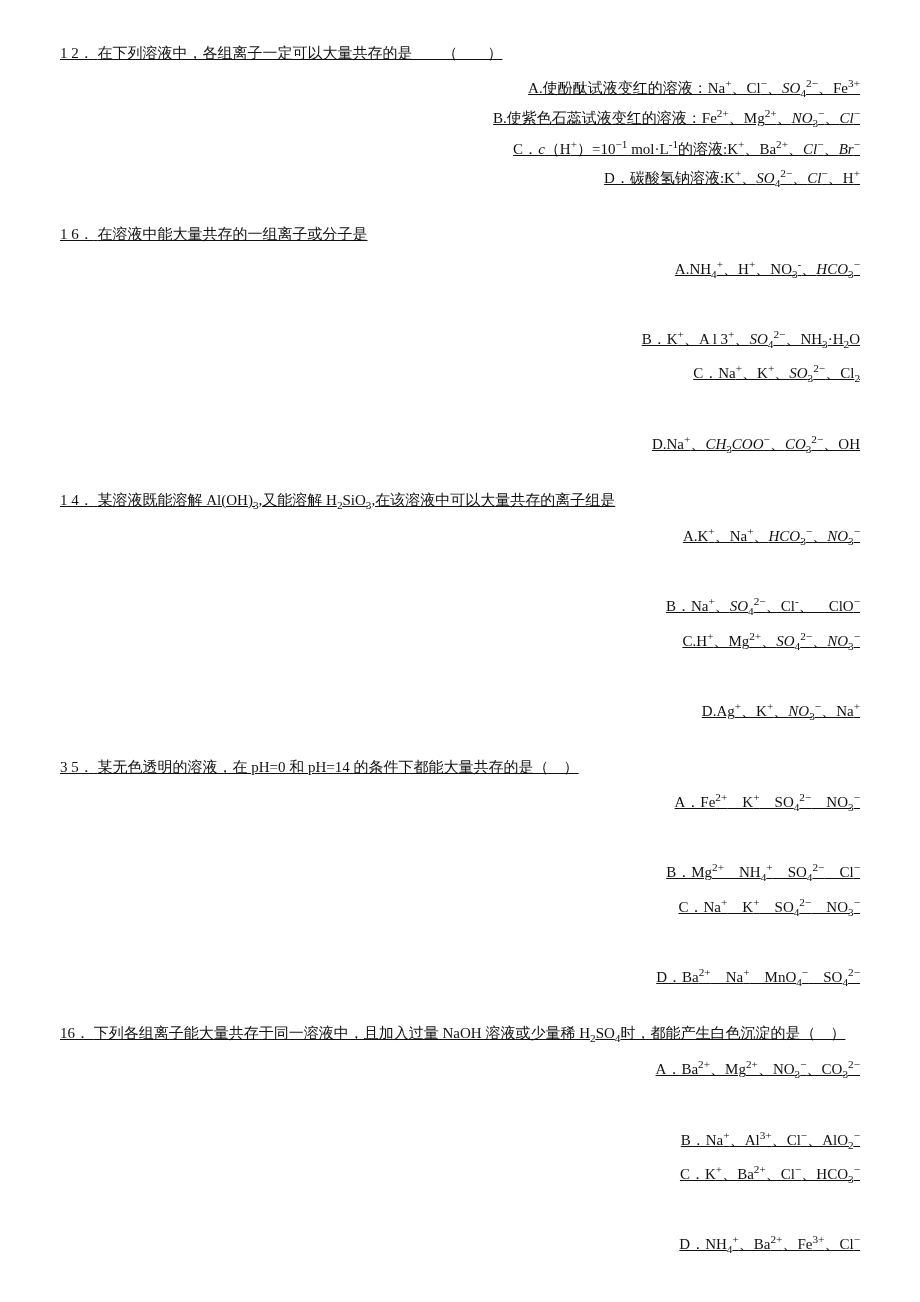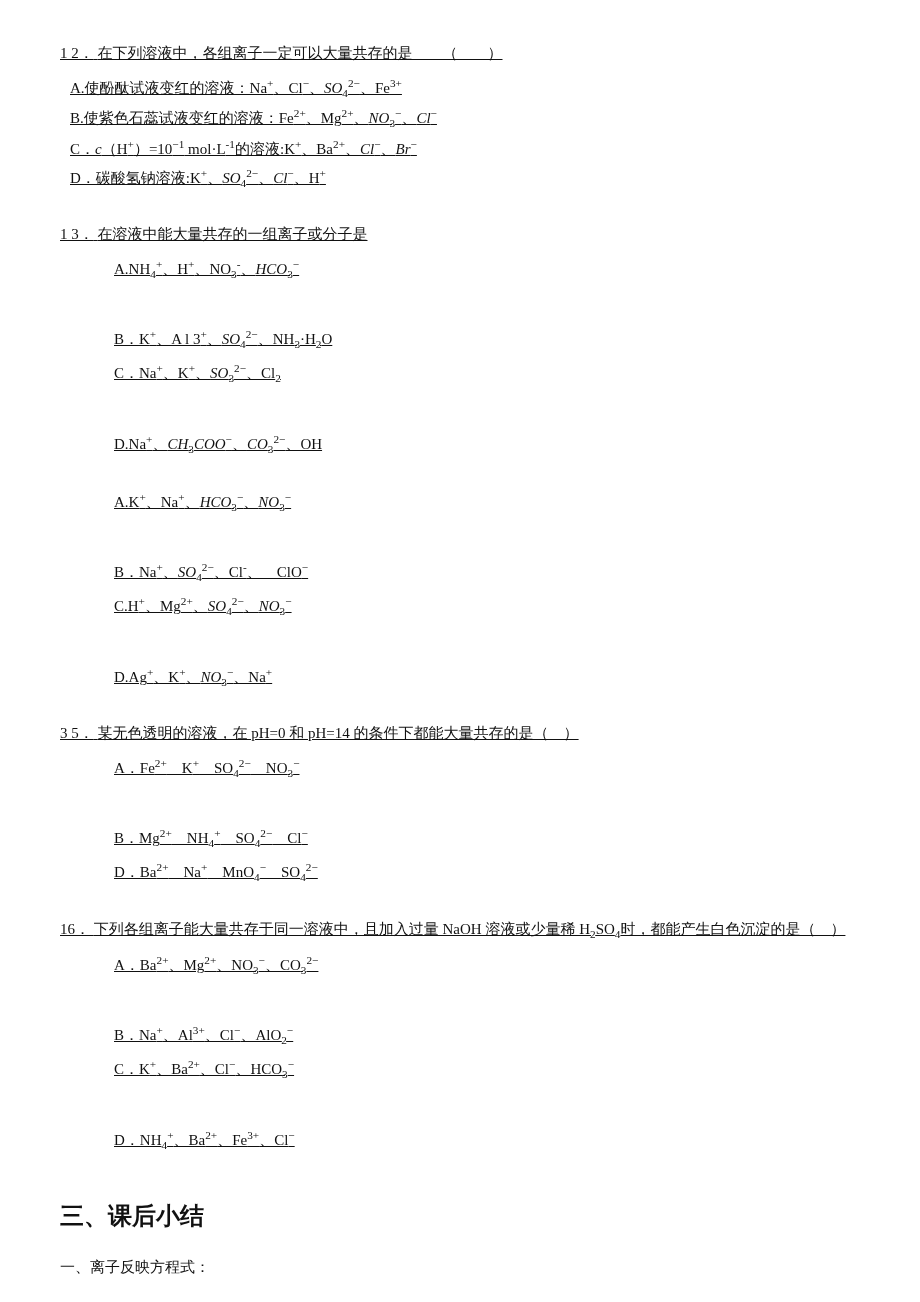--- a/index.html
+++ b/index.html
@@ -13,20 +13,21 @@
     }
     .question {
       margin-bottom: 28px;
       text-decoration: underline;
     }
     .question-title {
       margin-bottom: 6px;
     }
     .options {
       margin-left: 10px;
+      text-align: right;
     }
     .option-row {
       display: flex;
       gap: 40px;
       margin-bottom: 4px;
       flex-wrap: wrap;
     }
     .option-item {
       min-width: 340px;
       flex: 1;
@@ -60,21 +61,21 @@
       C．<i>c</i>（H<sup>+</sup>）=10<sup>−1</sup> mol·L<sup>-1</sup>的溶液:K<sup>+</sup>、Ba<sup>2+</sup>、<i>Cl</i><sup>−</sup>、<i>Br</i><sup>−</sup>
     </div>
     <div>
       D．碳酸氢钠溶液:K<sup>+</sup>、<i>SO</i><sub>4</sub><sup>2−</sup>、<i>Cl</i><sup>−</sup>、H<sup>+</sup>
     </div>
   </div>
 </div>
 
 <div class="question">
   <div class="question-title">
-    <span>1 3．</span>
+    <span>1 6．</span>
     <span>在溶液中能大量共存的一组离子或分子是</span>
   </div>
   <div class="options">
     <div class="option-row">
       <div class="option-item">
         A.NH<sub>4</sub><sup>+</sup>、H<sup>+</sup>、NO<sub>3</sub><sup>-</sup>、<i>HCO</i><sub>3</sub><sup>−</sup>
       </div>
       <div class="option-item">
         B．K<sup>+</sup>、A l 3<sup>+</sup>、<i>SO</i><sub>4</sub><sup>2−</sup>、NH<sub>3</sub>·H<sub>2</sub>O
       </div>
@@ -84,20 +85,24 @@
         C．Na<sup>+</sup>、K<sup>+</sup>、<i>SO</i><sub>3</sub><sup>2−</sup>、Cl<sub>2</sub>
       </div>
       <div class="option-item">
         D.Na<sup>+</sup>、<i>CH</i><sub>3</sub><i>COO</i><sup>−</sup>、<i>CO</i><sub>3</sub><sup>2−</sup>、OH
       </div>
     </div>
   </div>
 </div>
 
 <div class="question">
+  <div class="question-title">
+    <span>1 4．</span>
+    <span>某溶液既能溶解 Al(OH)<sub>3</sub>,又能溶解 H<sub>2</sub>SiO<sub>3</sub>,在该溶液中可以大量共存的离子组是</span>
+  </div>
   <div class="options">
     <div class="option-row">
       <div class="option-item">
         A.K<sup>+</sup>、Na<sup>+</sup>、<i>HCO</i><sub>3</sub><sup>−</sup>、<i>NO</i><sub>3</sub><sup>−</sup>
       </div>
       <div class="option-item">
         B．Na<sup>+</sup>、<i>SO</i><sub>4</sub><sup>2−</sup>、Cl<sup>-</sup>、　ClO<sup>−</sup>
       </div>
     </div>
     <div class="option-row">
@@ -120,20 +125,23 @@
     <div class="option-row">
       <div class="option-item">
         A．Fe<sup>2+</sup>　K<sup>+</sup>　SO<sub>4</sub><sup>2−</sup>　NO<sub>3</sub><sup>−</sup>
       </div>
       <div class="option-item">
         B．Mg<sup>2+</sup>　NH<sub>4</sub><sup>+</sup>　SO<sub>4</sub><sup>2−</sup>　Cl<sup>−</sup>
       </div>
     </div>
     <div class="option-row">
       <div class="option-item">
+        C．Na<sup>+</sup>　K<sup>+</sup>　SO<sub>4</sub><sup>2−</sup>　NO<sub>3</sub><sup>−</sup>
+      </div>
+      <div class="option-item">
         D．Ba<sup>2+</sup>　Na<sup>+</sup>　MnO<sub>4</sub><sup>−</sup>　SO<sub>4</sub><sup>2−</sup>
       </div>
     </div>
   </div>
 </div>
 
 <div class="question">
   <div class="question-title">
     <span>16．</span>
     <span>下列各组离子能大量共存于同一溶液中，且加入过量 NaOH 溶液或少量稀 H<sub>2</sub>SO<sub>4</sub>时，都能产生白色沉淀的是（　）</span>

